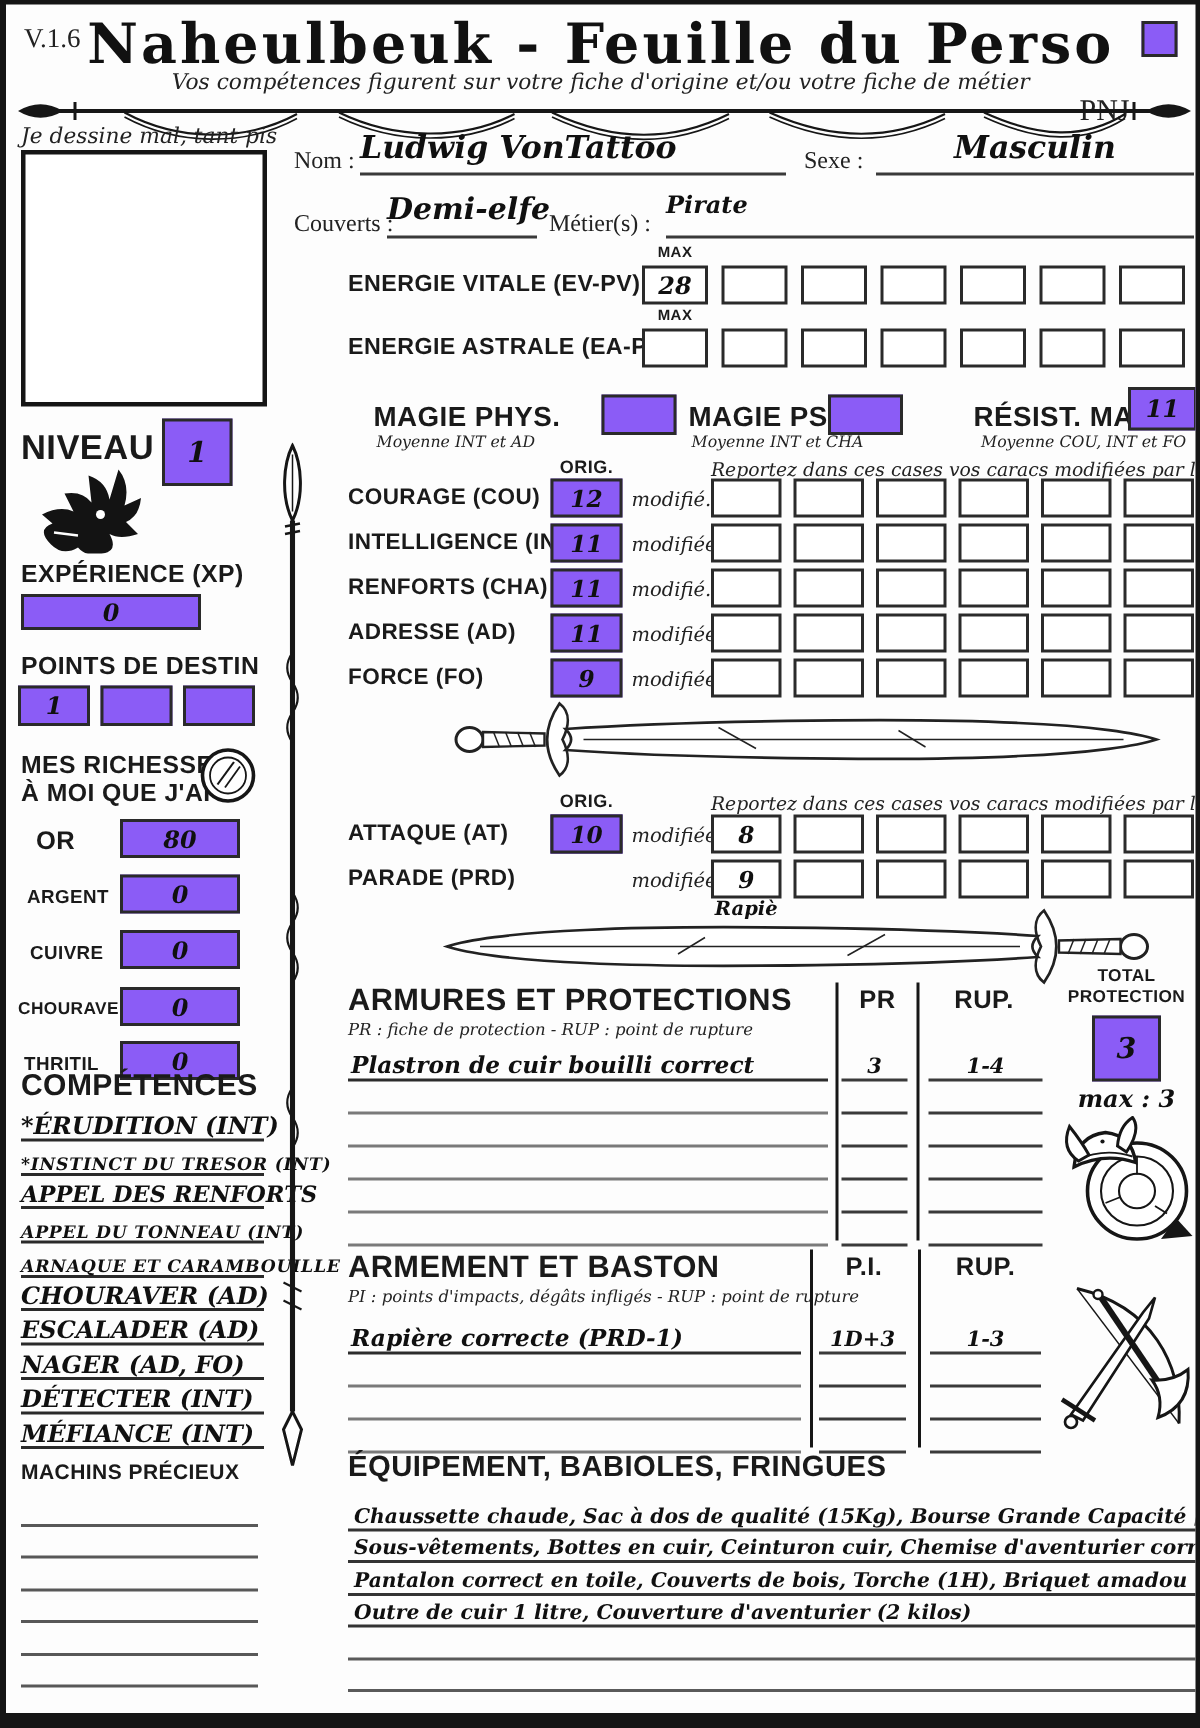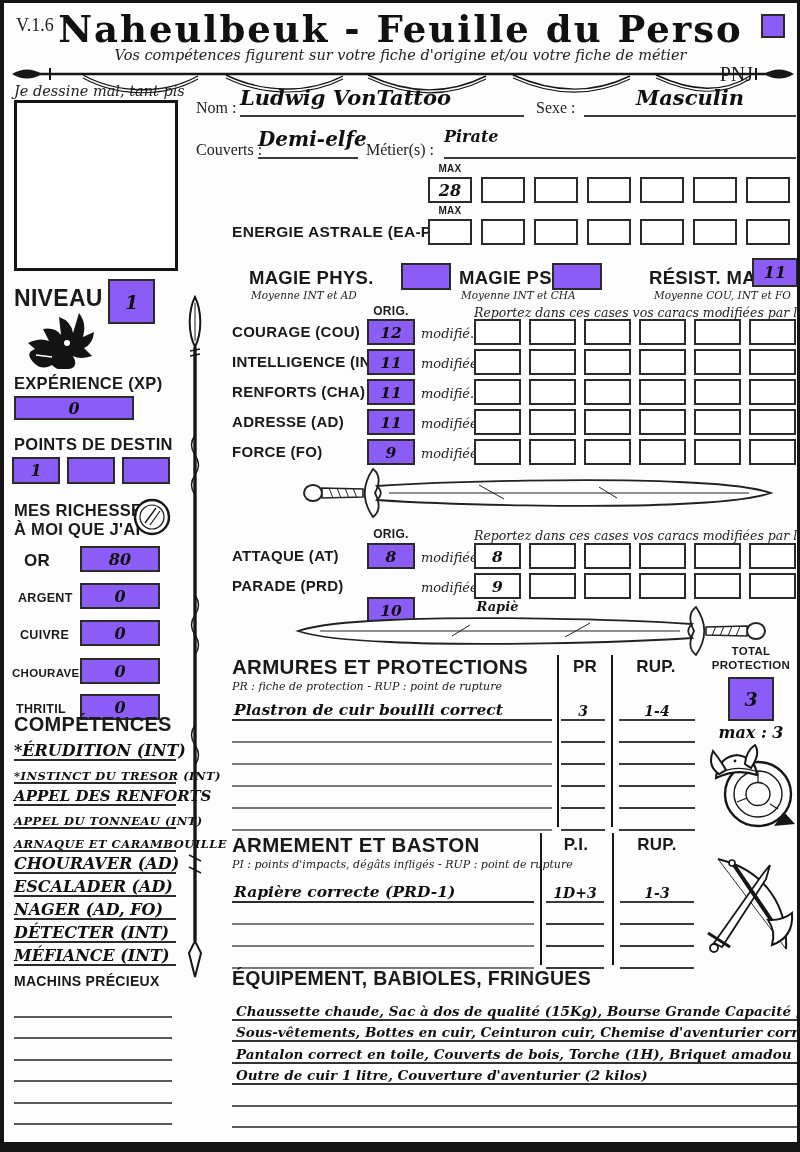--- a/index.html
+++ b/index.html
@@ -194,20 +194,21 @@
   </div>
   <div class="abs ser" style="left:192px;top:138px;font-size:16px;">Couverts :</div>
   <div class="abs fline" style="left:254px;top:124px;width:100px;height:30px;">
     <span class="hand" style="font-size:20px;">Demi-elfe</span>
   </div>
   <div class="abs ser" style="left:362px;top:138px;font-size:16px;">Métier(s) :</div>
   <div class="abs fline" style="left:440px;top:124px;width:352px;height:30px;">
     <span class="hand" style="font-size:16px;">Pirate</span>
   </div>
 
+  <div class="abs lbl" style="left:228px;top:174px;font-size:15.5px;line-height:26px;">ENERGIE VITALE (EV-PV)</div>
   <div class="abs lbl" style="left:424px;top:160px;width:44px;text-align:center;font-size:10px;">MAX</div>
   <div class="abs boxrow" style="left:424px;top:174px;gap:9px;">
     <div class="ebx">
         <span class="hand" style="font-size:16px;">28</span>
       </div>
     <div class="ebx"></div>
     <div class="ebx"></div>
     <div class="ebx"></div>
     <div class="ebx"></div>
     <div class="ebx"></div>
@@ -345,21 +346,21 @@
         <span class="hand" style="font-size:15.5px;">8</span>
       </div>
     <div class="cbx"></div>
       <div class="cbx"></div>
       <div class="cbx"></div>
       <div class="cbx"></div>
       <div class="cbx"></div>
   </div>
 
   <div class="abs lbl" style="left:228px;top:570px;font-size:15px;line-height:26px;">PARADE (PRD)</div>
-  <div class="abs bx" style="left:363px;top:594px;width:48px;height:26px;">
+  <div class="abs bx" style="left:363px;top:540px;width:48px;height:26px;">
       <span class="hand" style="font-size:15.5px;">10</span>
     </div>
   <div class="abs cal" style="left:417px;top:577px;font-size:13px;">modifiée...</div>
   <div class="abs boxrow" style="left:470px;top:570px;">
     <div class="cbx">
         <span class="hand" style="font-size:15.5px;">9</span>
       </div>
     <div class="cbx"></div>
       <div class="cbx"></div>
       <div class="cbx"></div>

